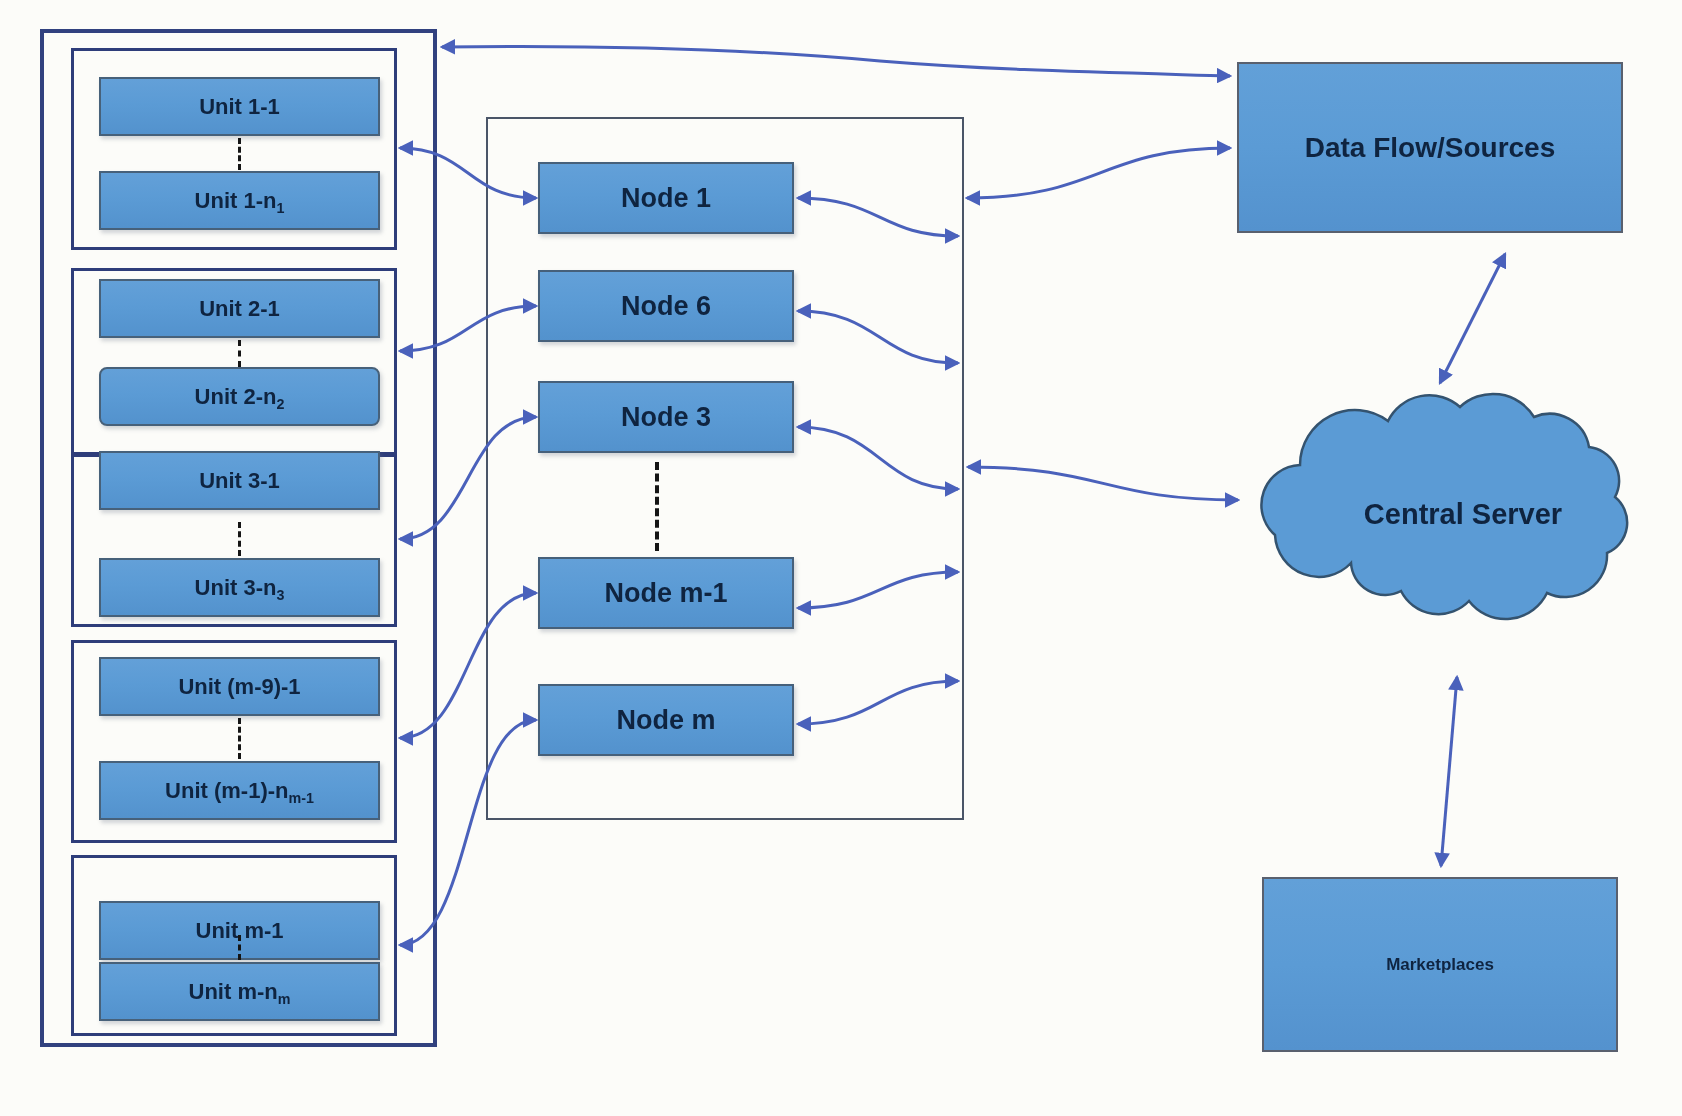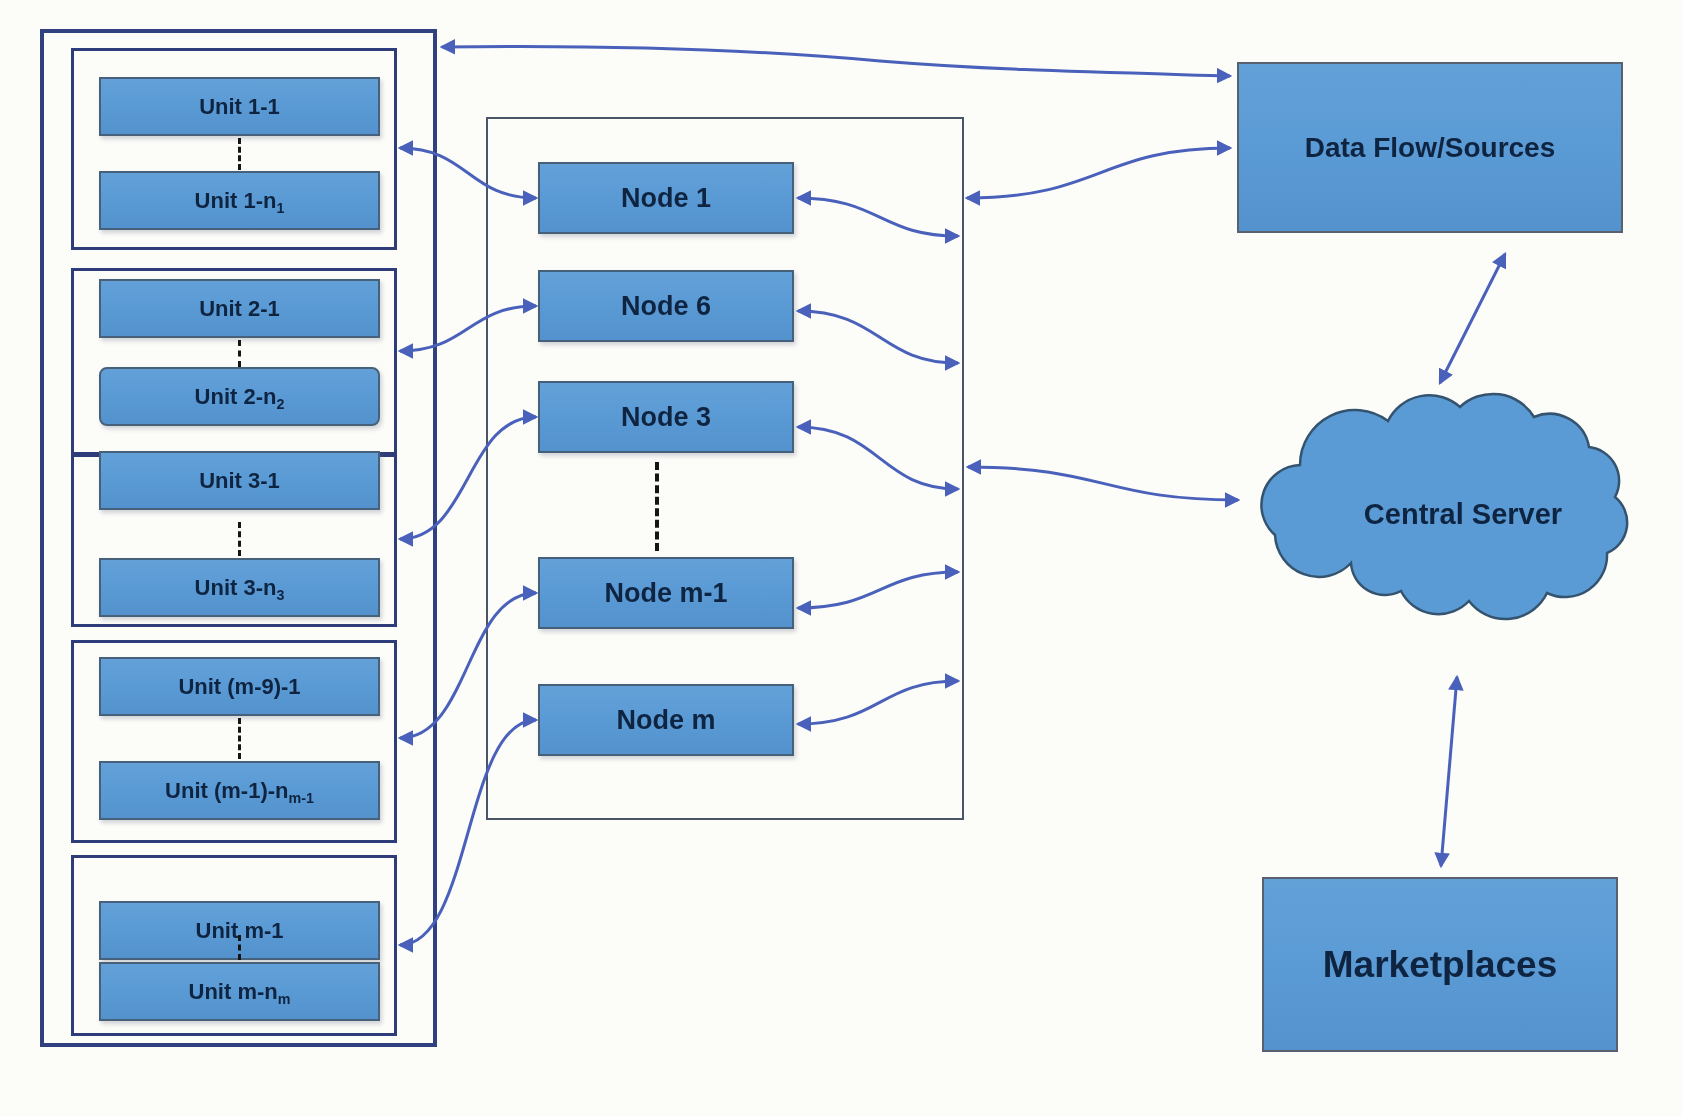--- a/index.html
+++ b/index.html
@@ -131,21 +131,21 @@
                a 33 33 0 0 1 -8 56
                a 42 42 0 0 1 -60 40
                a 46 46 0 0 1 -78 8
                a 42 42 0 0 1 -68 -10
                a 34 34 0 0 1 -50 -28
                a 44 44 0 0 1 -76 -28 Z" fill="#5b9bd5" stroke="#34536f" stroke-width="2.5"></path>
     </svg>
   </div>
   <div class="cloud-label">Central Server</div>
 
-  <div class="big-box" style="left:1262px;top:877px;width:356px;height:175px;font-size:37px;">
+  <div class="big-box" style="left:1262px;top:877px;width:356px;height:175px;font-size:17px;">
     <span>Marketplaces</span>
   </div>
 
   <svg class="overlay">
     <defs>
       <marker id="ah" viewBox="0 0 10 10" refX="8.5" refY="5" markerWidth="5.2" markerHeight="5.2" orient="auto-start-reverse">
         <path d="M0,0 L10,5 L0,10 z" fill="#4a61bb"></path>
       </marker>
     </defs>
     <g fill="none" stroke="#4a61bb" stroke-width="3">

